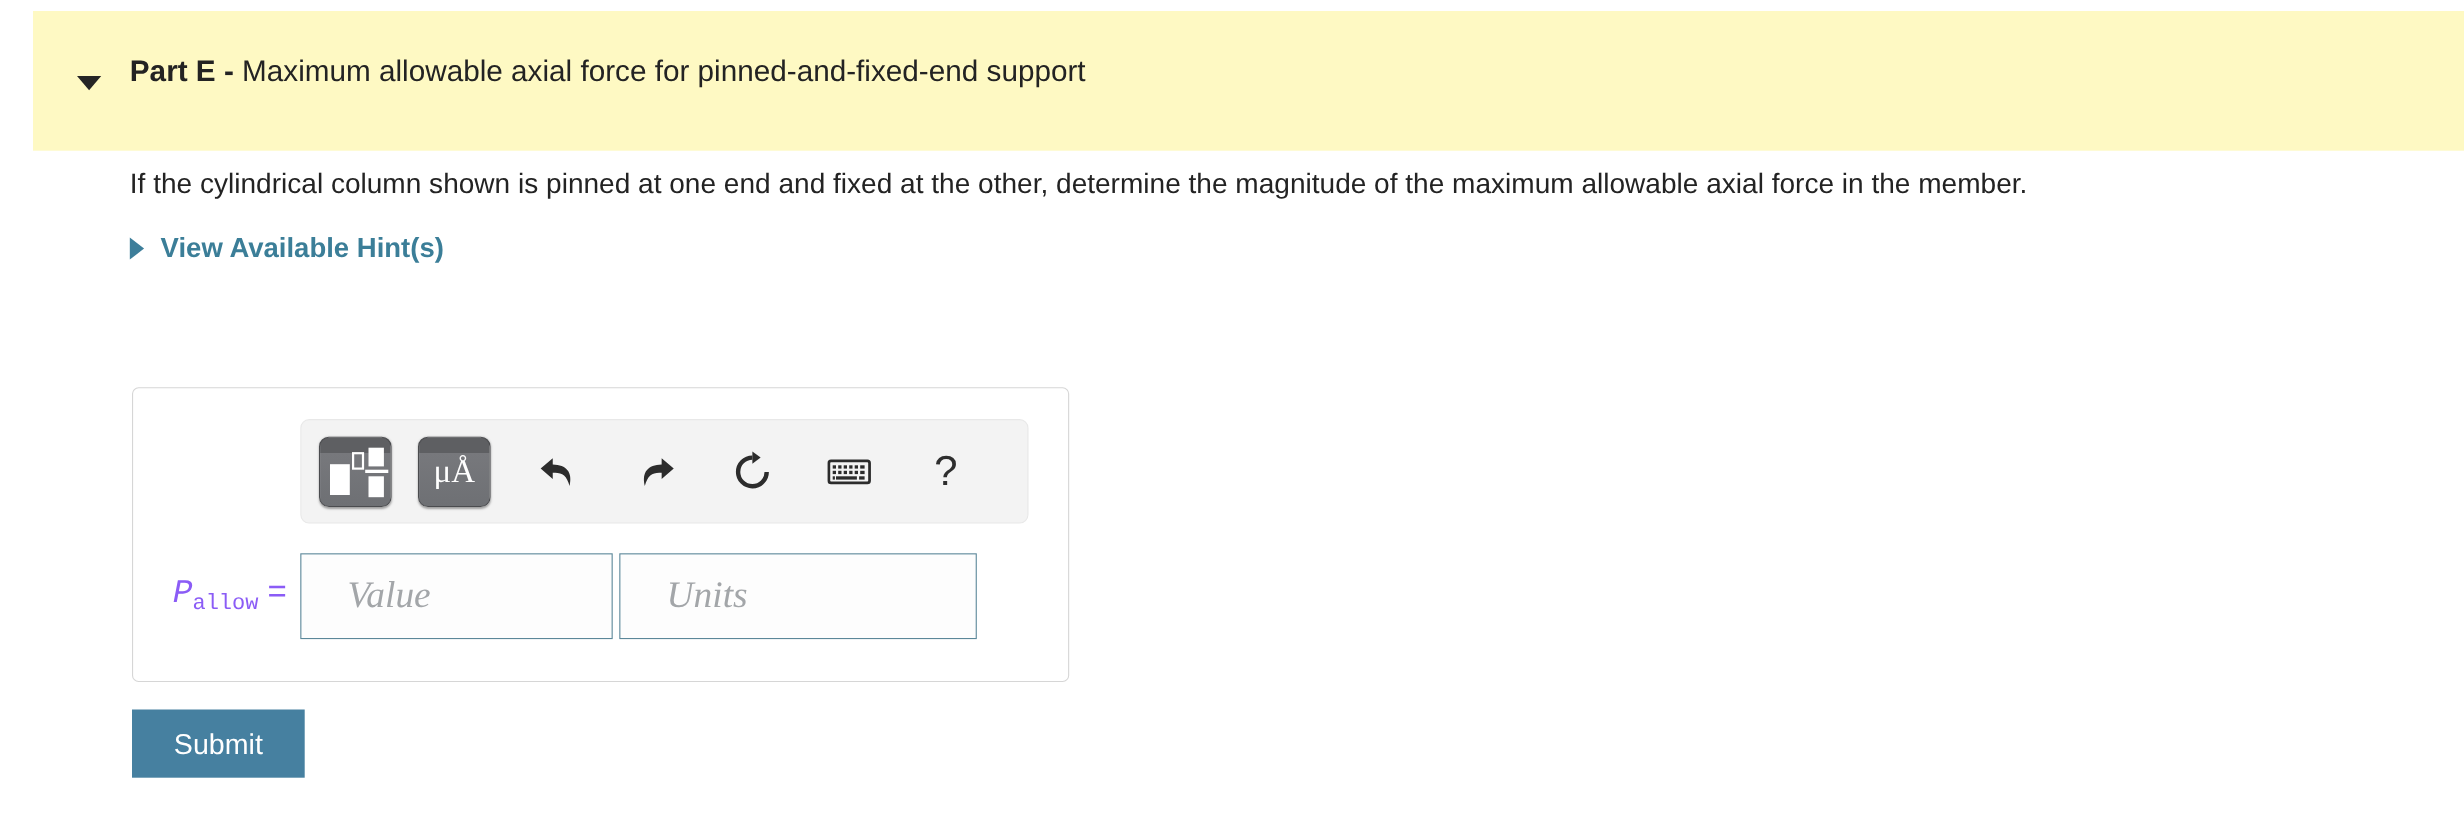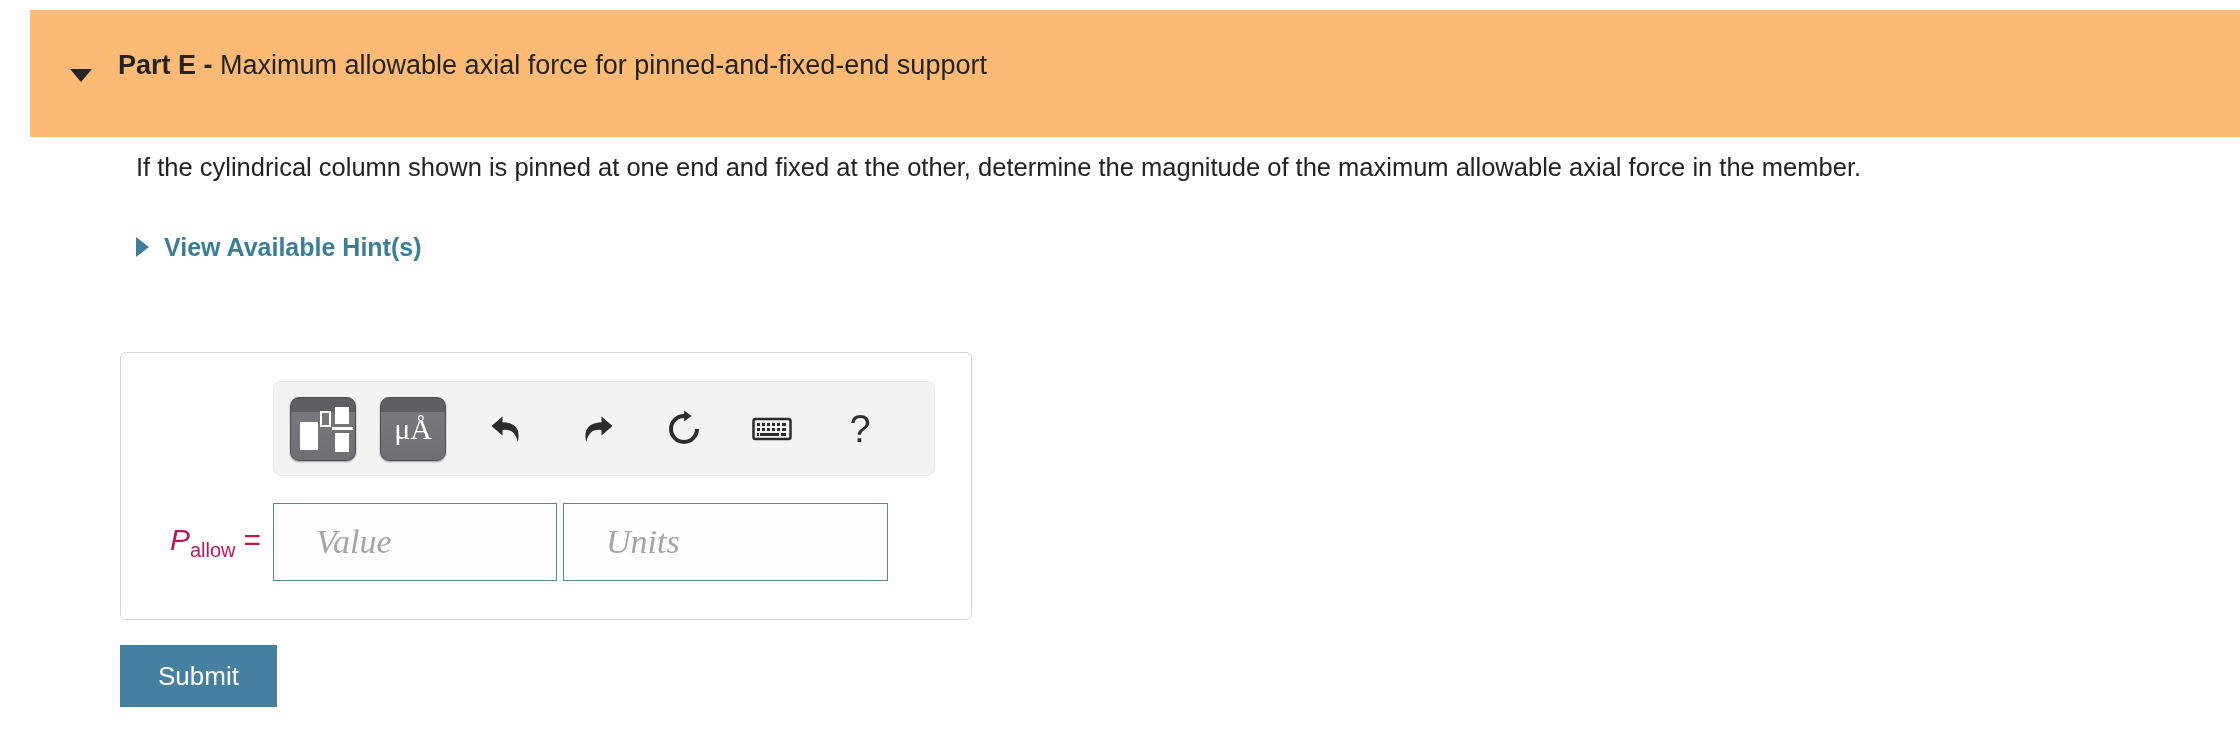--- a/index.html
+++ b/index.html
@@ -15,21 +15,21 @@
     overflow: hidden;
   }
 
   
   .part-header {
     position: absolute;
     left: 30px;
     top: 10px;
     right: 0;
     height: 127px;
-    background: #fdba74;
+    background: #fef9c3;
     display: flex;
     align-items: flex-start;
   }
   .collapse-toggle {
     width: 46px;
     height: 46px;
     margin-left: 28px;
     margin-top: 42px;
     display: flex;
     align-items: center;
@@ -53,21 +53,21 @@
   .part-title .part-label {
     font-weight: bold;
   }
   .part-title .part-desc {
     font-weight: normal;
   }
 
   
   .content {
     position: absolute;
-    left: 136px;
+    left: 118px;
     top: 150px;
     right: 40px;
   }
   .prompt-line {
     font-size: 25.5px;
     line-height: 34px;
     color: #232323;
     margin: 0 0 8px 0;
     white-space: nowrap;
   }
@@ -77,21 +77,21 @@
     font-weight: bold;
     color: #1c1c1c;
     margin: 22px 0 0 0;
     white-space: nowrap;
   }
 
   
   .hints-row {
     display: flex;
     align-items: center;
-    margin-top: 49px;
+    margin-top: 28px;
     cursor: pointer;
     width: max-content;
     text-align: center;
   }
   .tri-right {
     width: 0; height: 0;
     border-top: 10px solid transparent;
     border-bottom: 10px solid transparent;
     border-left: 13px solid #3d7e9a;
     margin-right: 15px;
@@ -212,23 +212,23 @@
 
   
   .input-row {
     position: absolute;
     left: 24px;
     top: 150px;
     display: flex;
     align-items: center;
   }
   .var-label {
-    font-family: Liberation Sans, sans-serif;
+    font-family: Liberation Mono, monospace;
     font-size: 30px;
-    color: #be185d;
+    color: #8b5cf6;
     white-space: nowrap;
     margin-right: 12px;
     width: 116px;
     text-align: right;
   }
   .var-label .var-main { font-style: italic; }
   .var-label .var-sub {
     font-size: 20px;
     vertical-align: sub;
     font-style: normal;

